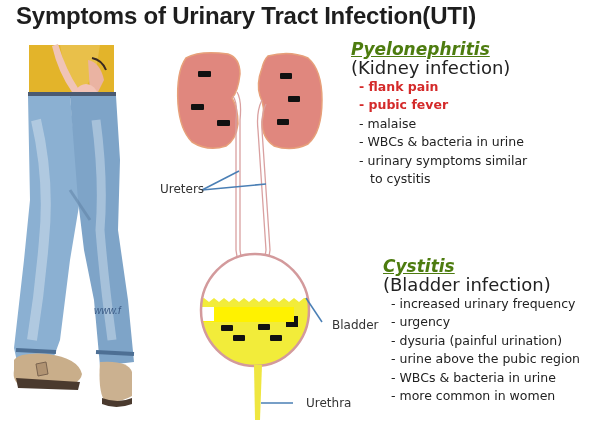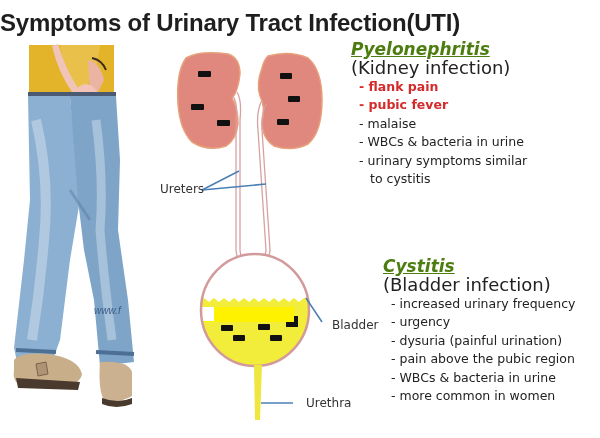--- a/index.html
+++ b/index.html
@@ -1,17 +1,17 @@
 <!DOCTYPE html>
 <html><head>
 <meta charset="utf-8">
 <style>
   html, body { margin:0; padding:0; }
   body { width:600px; height:438px; background:#ffffff; position:relative; overflow:hidden; font-family:"Liberation Sans", sans-serif; }
-  .title { position:absolute; left:0; top:9px; width:476px; text-align:left; font-family:"Liberation Sans", sans-serif; font-weight:bold; font-size:24px; color:#1e1e1e; letter-spacing:-0.2px; }
+  .title { position:absolute; left:0; top:2px; width:476px; text-align:right; font-family:"Liberation Sans", sans-serif; font-weight:bold; font-size:24px; color:#1e1e1e; letter-spacing:-0.2px; }
   .diagram { position:absolute; left:0; top:0; }
   .panel { position:absolute; font-family:"DejaVu Sans", sans-serif; color:#222; }
   .panel .heading { font-weight:bold; font-style:italic; text-decoration:underline; font-size:17px; color:#4d7c0f; line-height:20px; }
   .panel .sub { font-size:18px; line-height:18.5px; }
   .panel ul { list-style:none; margin:0; padding:0 0 0 8px; }
   .panel li { font-size:12.5px; line-height:18.5px; white-space:nowrap; }
   .panel li.red { color:#d42a2a; font-weight:bold; }
   .panel li .cont { display:block; padding-left:11px; }
   #pyelo { left:351px; top:39px; }
   #cystitis { left:383px; top:256px; }
@@ -125,17 +125,17 @@
   </ul>
 </div>
 
 <div class="panel" id="cystitis">
   <div class="heading">Cystitis</div>
   <div class="sub">(Bladder infection)</div>
   <ul>
     <li>- increased urinary frequency</li>
     <li>- urgency</li>
     <li>- dysuria (painful urination)</li>
-    <li>- pain above the pubic region</li>
+    <li>- urine above the pubic region</li>
     <li>- WBCs &amp; bacteria in urine</li>
     <li>- more common in women</li>
   </ul>
 </div>
 
 </body></html>

